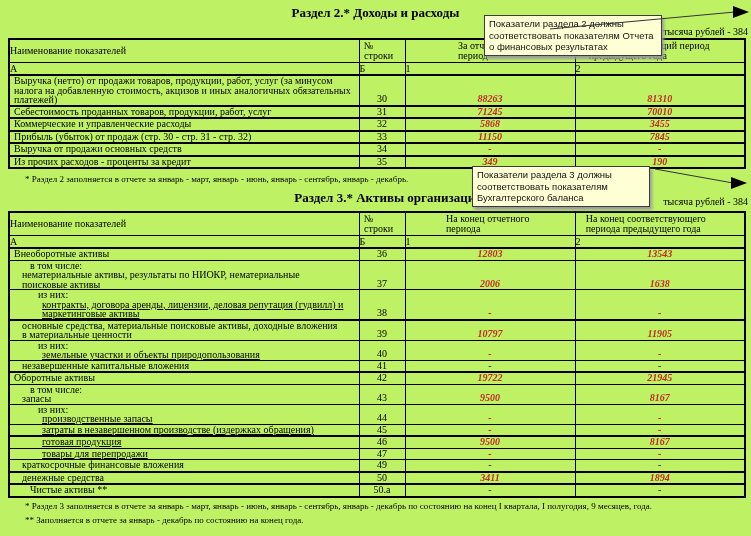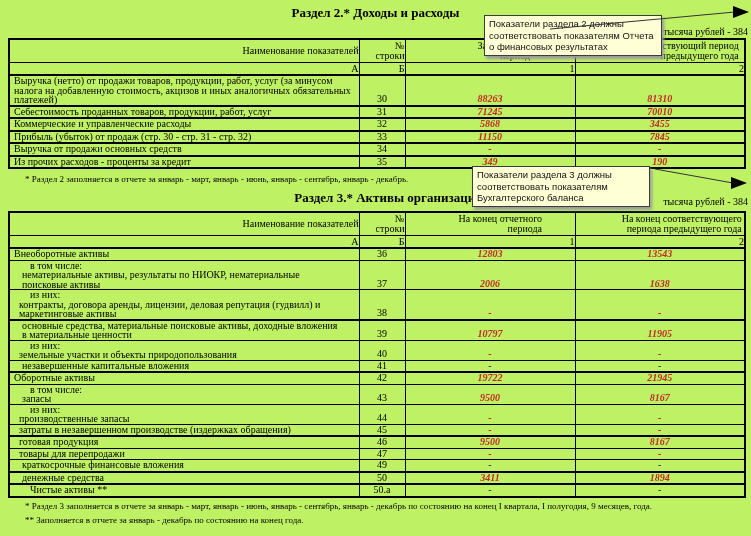--- a/index.html
+++ b/index.html
@@ -4,34 +4,34 @@
 <style>
   html,body{margin:0;padding:0;background:#fff;}
   #page{position:relative;width:751px;height:536px;background:#bef264;overflow:hidden;
         font-family:"Liberation Serif",serif;color:#000;}
   .flow{position:absolute;left:0;top:0;width:751px;}
   .title{font-size:13px;font-weight:bold;text-align:center;margin:0;line-height:14px;}
   #title2{margin-top:6px;}
   #title3{margin-top:6px;margin-left:26px;}
   table{border-collapse:collapse;table-layout:fixed;width:736px;margin-left:8px;border:2px solid #000;}
   td{border:1px solid #000;font-size:10px;padding:0;overflow:hidden;}
-  thead td{text-align:right;vertical-align:middle;line-height:10.5px;padding-left:16px;}
+  thead td{text-align:left;vertical-align:middle;line-height:10.5px;}
   tr.hlabels td{height:22px;}
   tr.hletters td{height:11px;border-bottom:2px solid #000;line-height:10px;}
   .inner{margin:0 auto;}
   .h-code .inner{max-width:36px;}
   #t2 .h-c1 .inner{max-width:64px;}
   #t2 .h-c2 .inner{max-width:142px;}
   #t3 .h-c1 .inner{max-width:88px;}
   #t3 .h-c2 .inner{max-width:148px;}
   td.name{vertical-align:top;}
   td.num{text-align:center;vertical-align:bottom;padding-bottom:1px;line-height:9.5px;}
   .seg{line-height:9.5px;padding-right:2px;}
   .i0{padding-left:4px;}.i1{padding-left:12px;}.i2{padding-left:20px;}
-  .i3{padding-left:9px;}.i4{padding-left:20px;}
+  .i3{padding-left:32px;text-decoration:underline;}.i4{padding-left:28px;}
   .val{font-weight:bold;font-style:italic;color:#c22a28;}
   .dark{color:#222;}
   #t2{margin-top:18px;}
   #t2 tbody td{border-top:2px solid #0c4a6e;border-bottom:2px solid #000;}
   #t3{margin-top:6px;}
   #t3 tbody tr.thick td{border-top:2px solid #000;}
   .fnote{font-size:9px;margin-left:25px;line-height:11px;}
   #fn2{margin-top:5px;}
   .fn3{margin-top:3px;}
   .unit{position:absolute;right:3px;font-size:10px;line-height:11px;z-index:4;}

